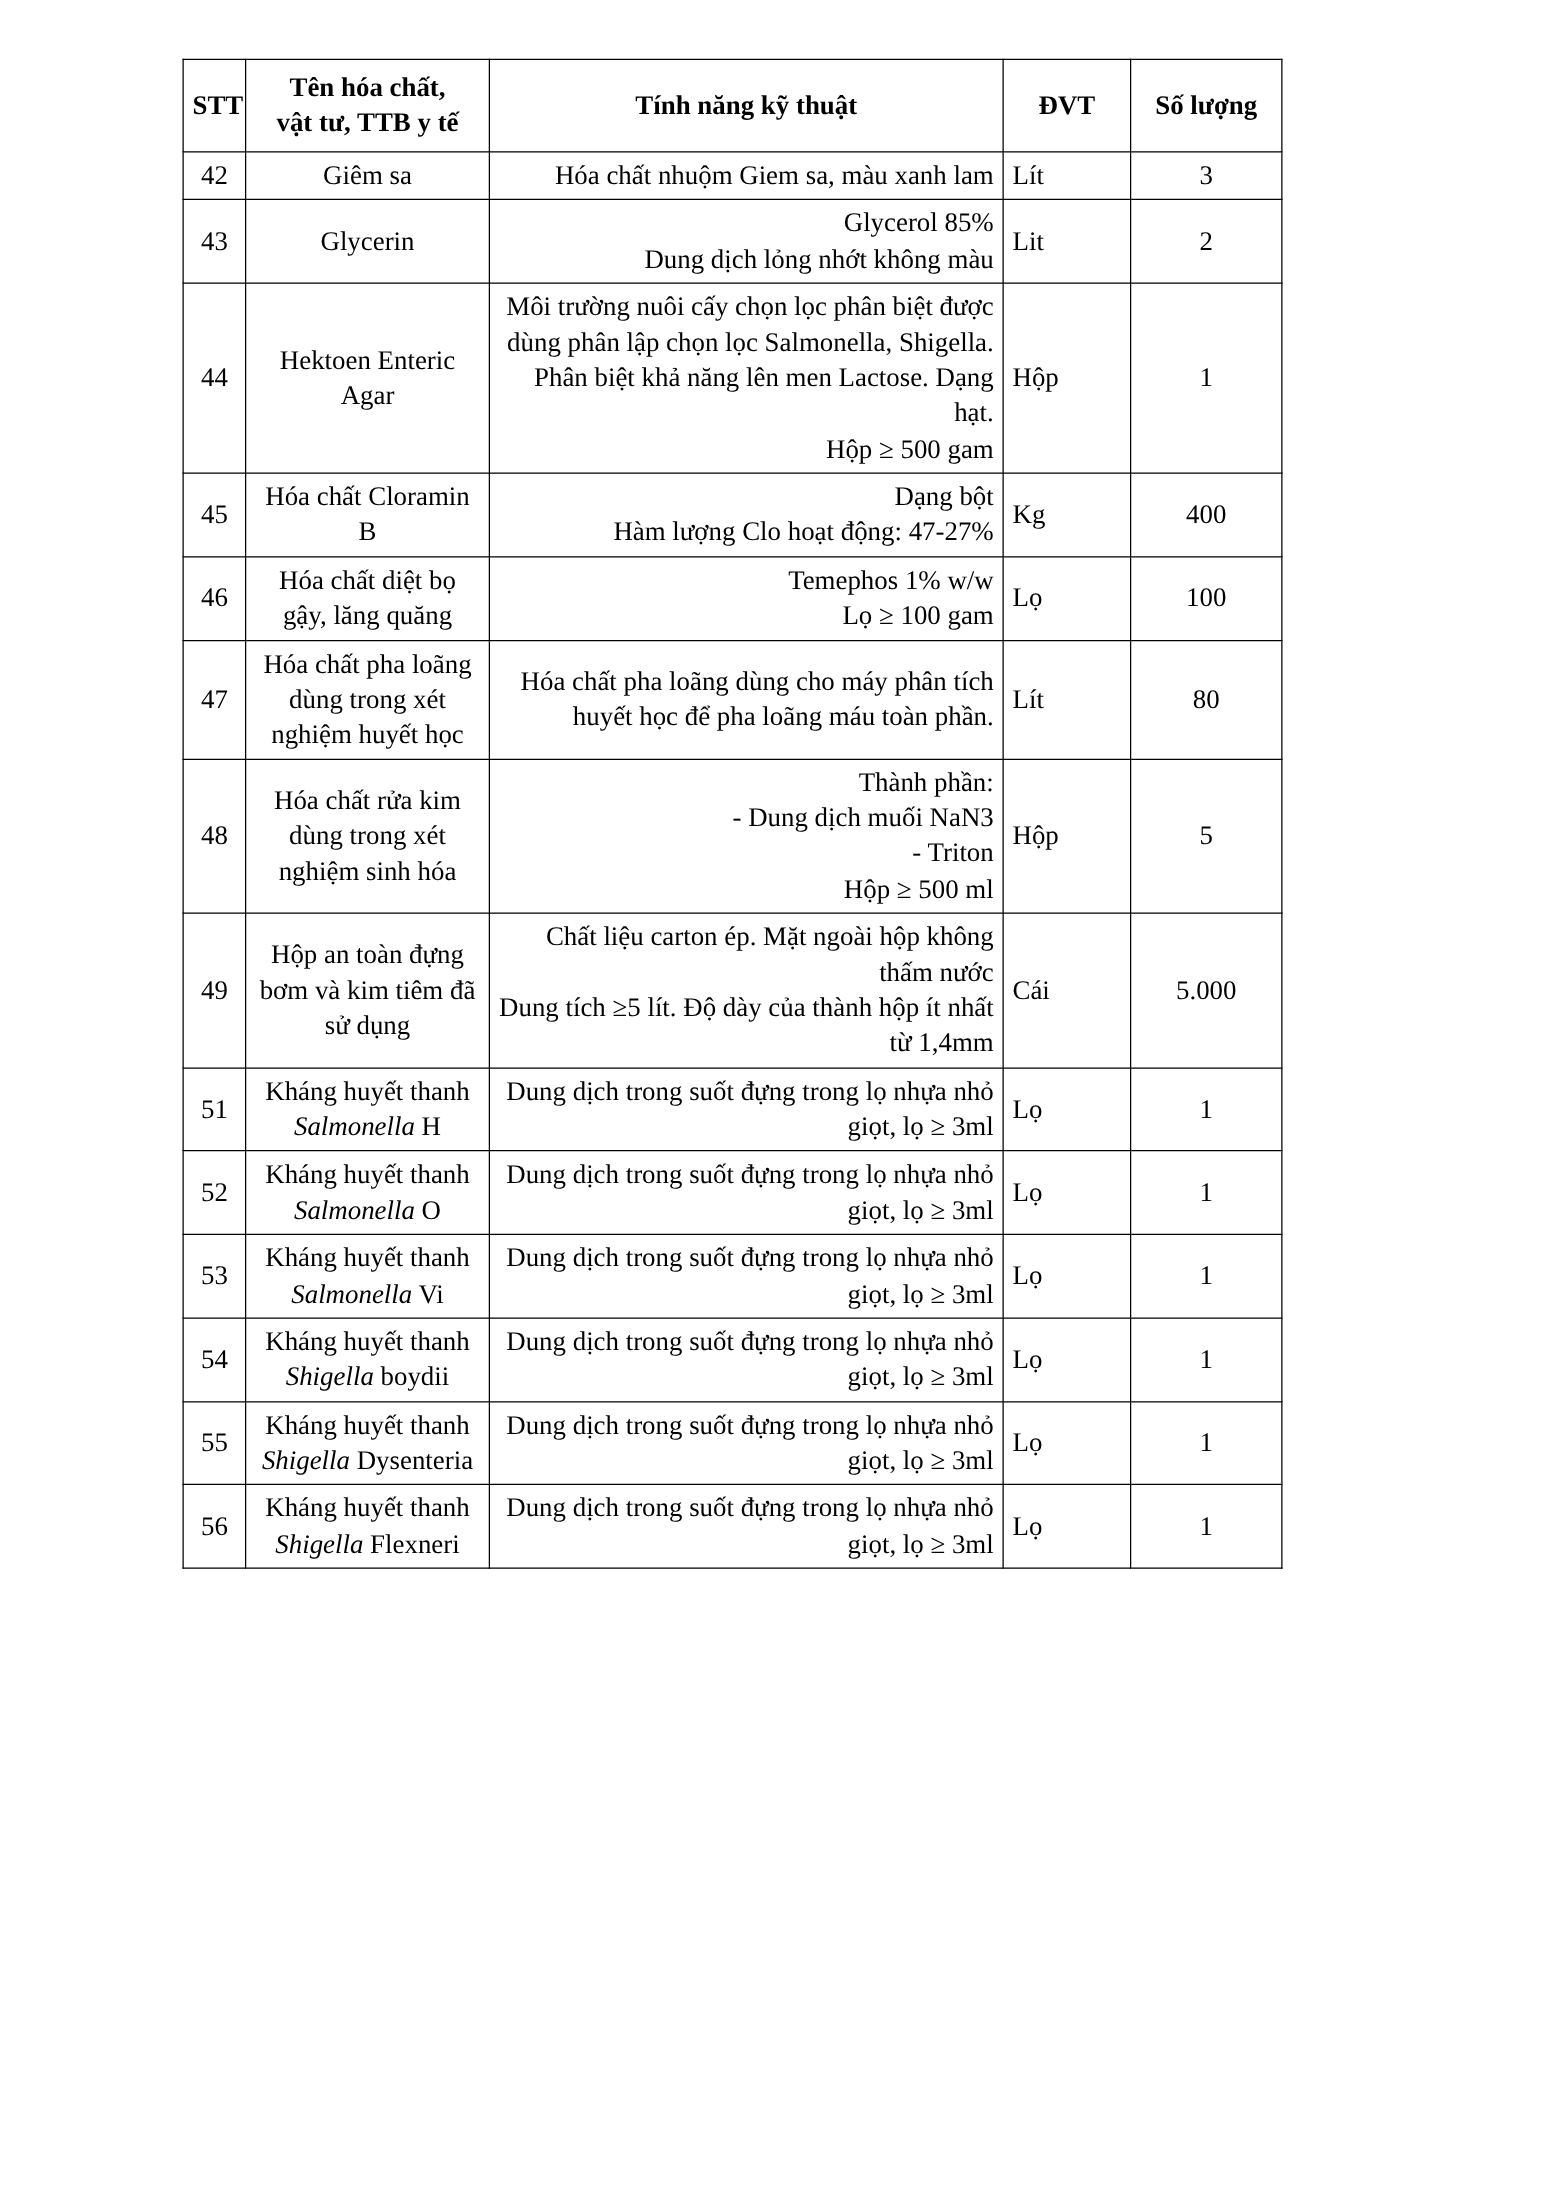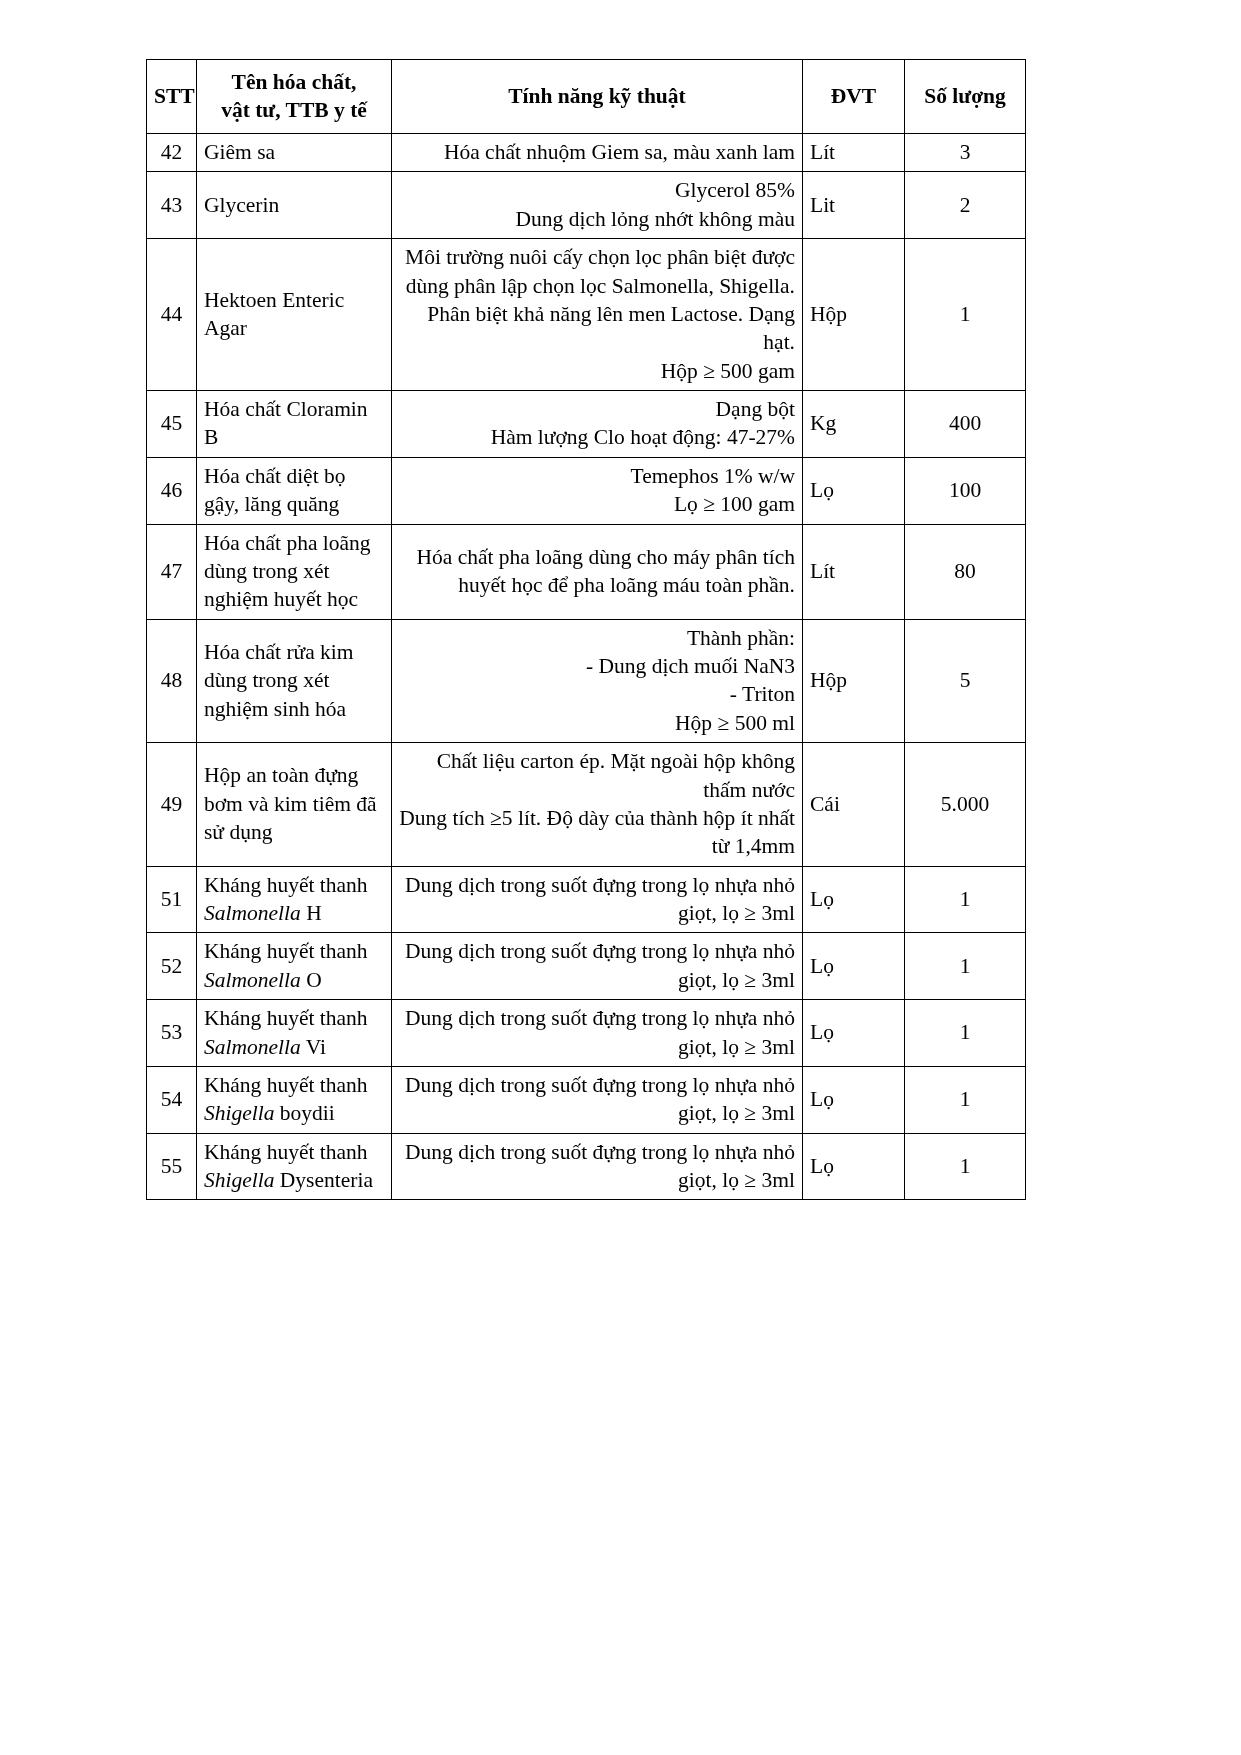--- a/index.html
+++ b/index.html
@@ -13,21 +13,21 @@
     height: 1755px;
     font-family: "Liberation Serif", "DejaVu Serif", serif;
     color: #000000;
     -webkit-font-smoothing: antialiased;
   }
   .page {
     position: relative;
     width: 1241px;
     height: 1755px;
     box-sizing: border-box;
-    padding: 59px 0 0 146px;
+    padding: 47px 0 0 146px;
   }
   table.spec-table {
     width: 879px;
     border-collapse: collapse;
     table-layout: fixed;
     background: #fff;
   }
   table.spec-table col.c-stt    { width: 50px; }
   table.spec-table col.c-name   { width: 195px; }
   table.spec-table col.c-spec   { width: 411px; }
@@ -49,21 +49,21 @@
     padding-top: 9px;
     padding-bottom: 9px;
     font-size: 21.5px;
     line-height: 1.28;
   }
   .cell-stt {
     text-align: center;
     vertical-align: middle;
   }
   .cell-name {
-    text-align: left;
+    text-align: center;
     vertical-align: middle;
     padding-left: 9px;
   }
   .cell-spec {
     text-align: right;
     vertical-align: middle;
     padding-left: 9px;
   }
   .cell-unit {
     vertical-align: middle;
@@ -220,15 +220,24 @@
         </tr>
         <tr>
           <td class="cell-stt">55</td>
           <td class="cell-name"><span>Kháng huyết thanh </span><span class="ital">Shigella</span><span> Dysenteria</span></td>
           <td class="cell-spec">
             <span class="ln">Dung dịch trong suốt đựng trong lọ nhựa nhỏ giọt, lọ ≥ 3ml</span>
           </td>
           <td class="cell-unit">Lọ</td>
           <td class="cell-qty">1</td>
         </tr>
+        <tr>
+          <td class="cell-stt">56</td>
+          <td class="cell-name"><span>Kháng huyết thanh </span><span class="ital">Shigella</span><span> Flexneri</span></td>
+          <td class="cell-spec">
+            <span class="ln">Dung dịch trong suốt đựng trong lọ nhựa nhỏ giọt, lọ ≥ 3ml</span>
+          </td>
+          <td class="cell-unit">Lọ</td>
+          <td class="cell-qty">1</td>
+        </tr>
       </tbody>
   </table>
 </div>
 
 </body></html>

